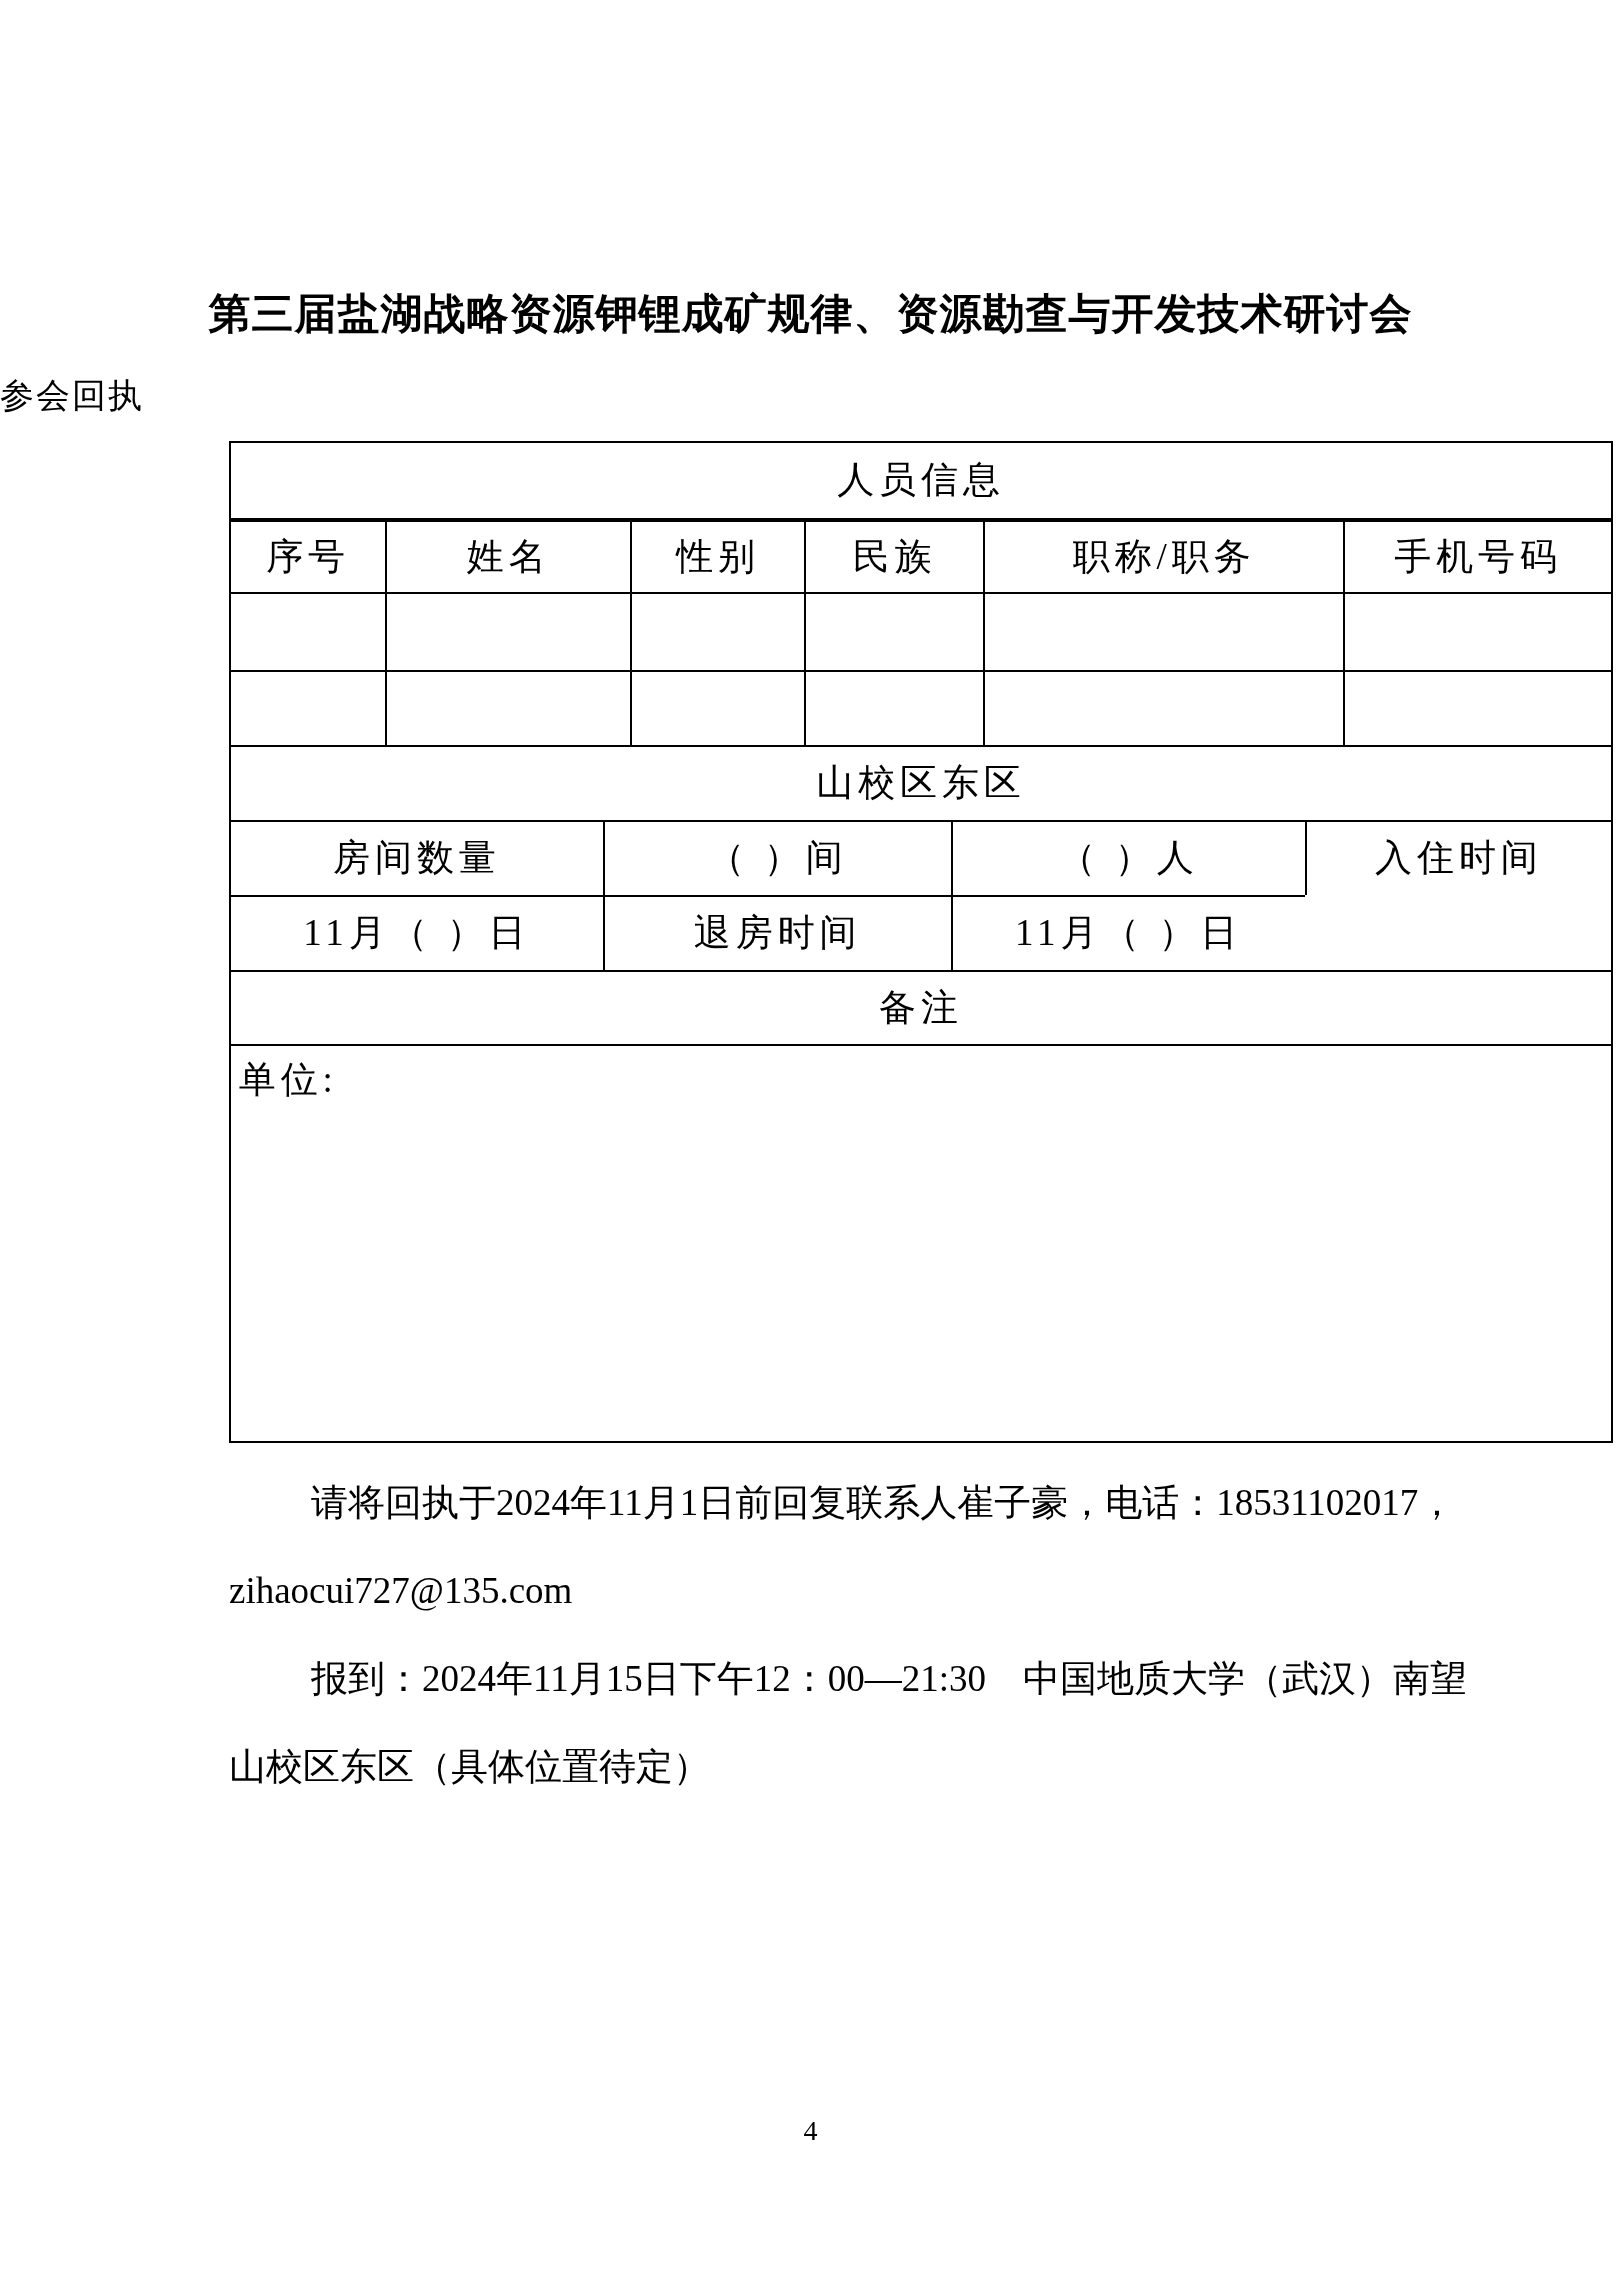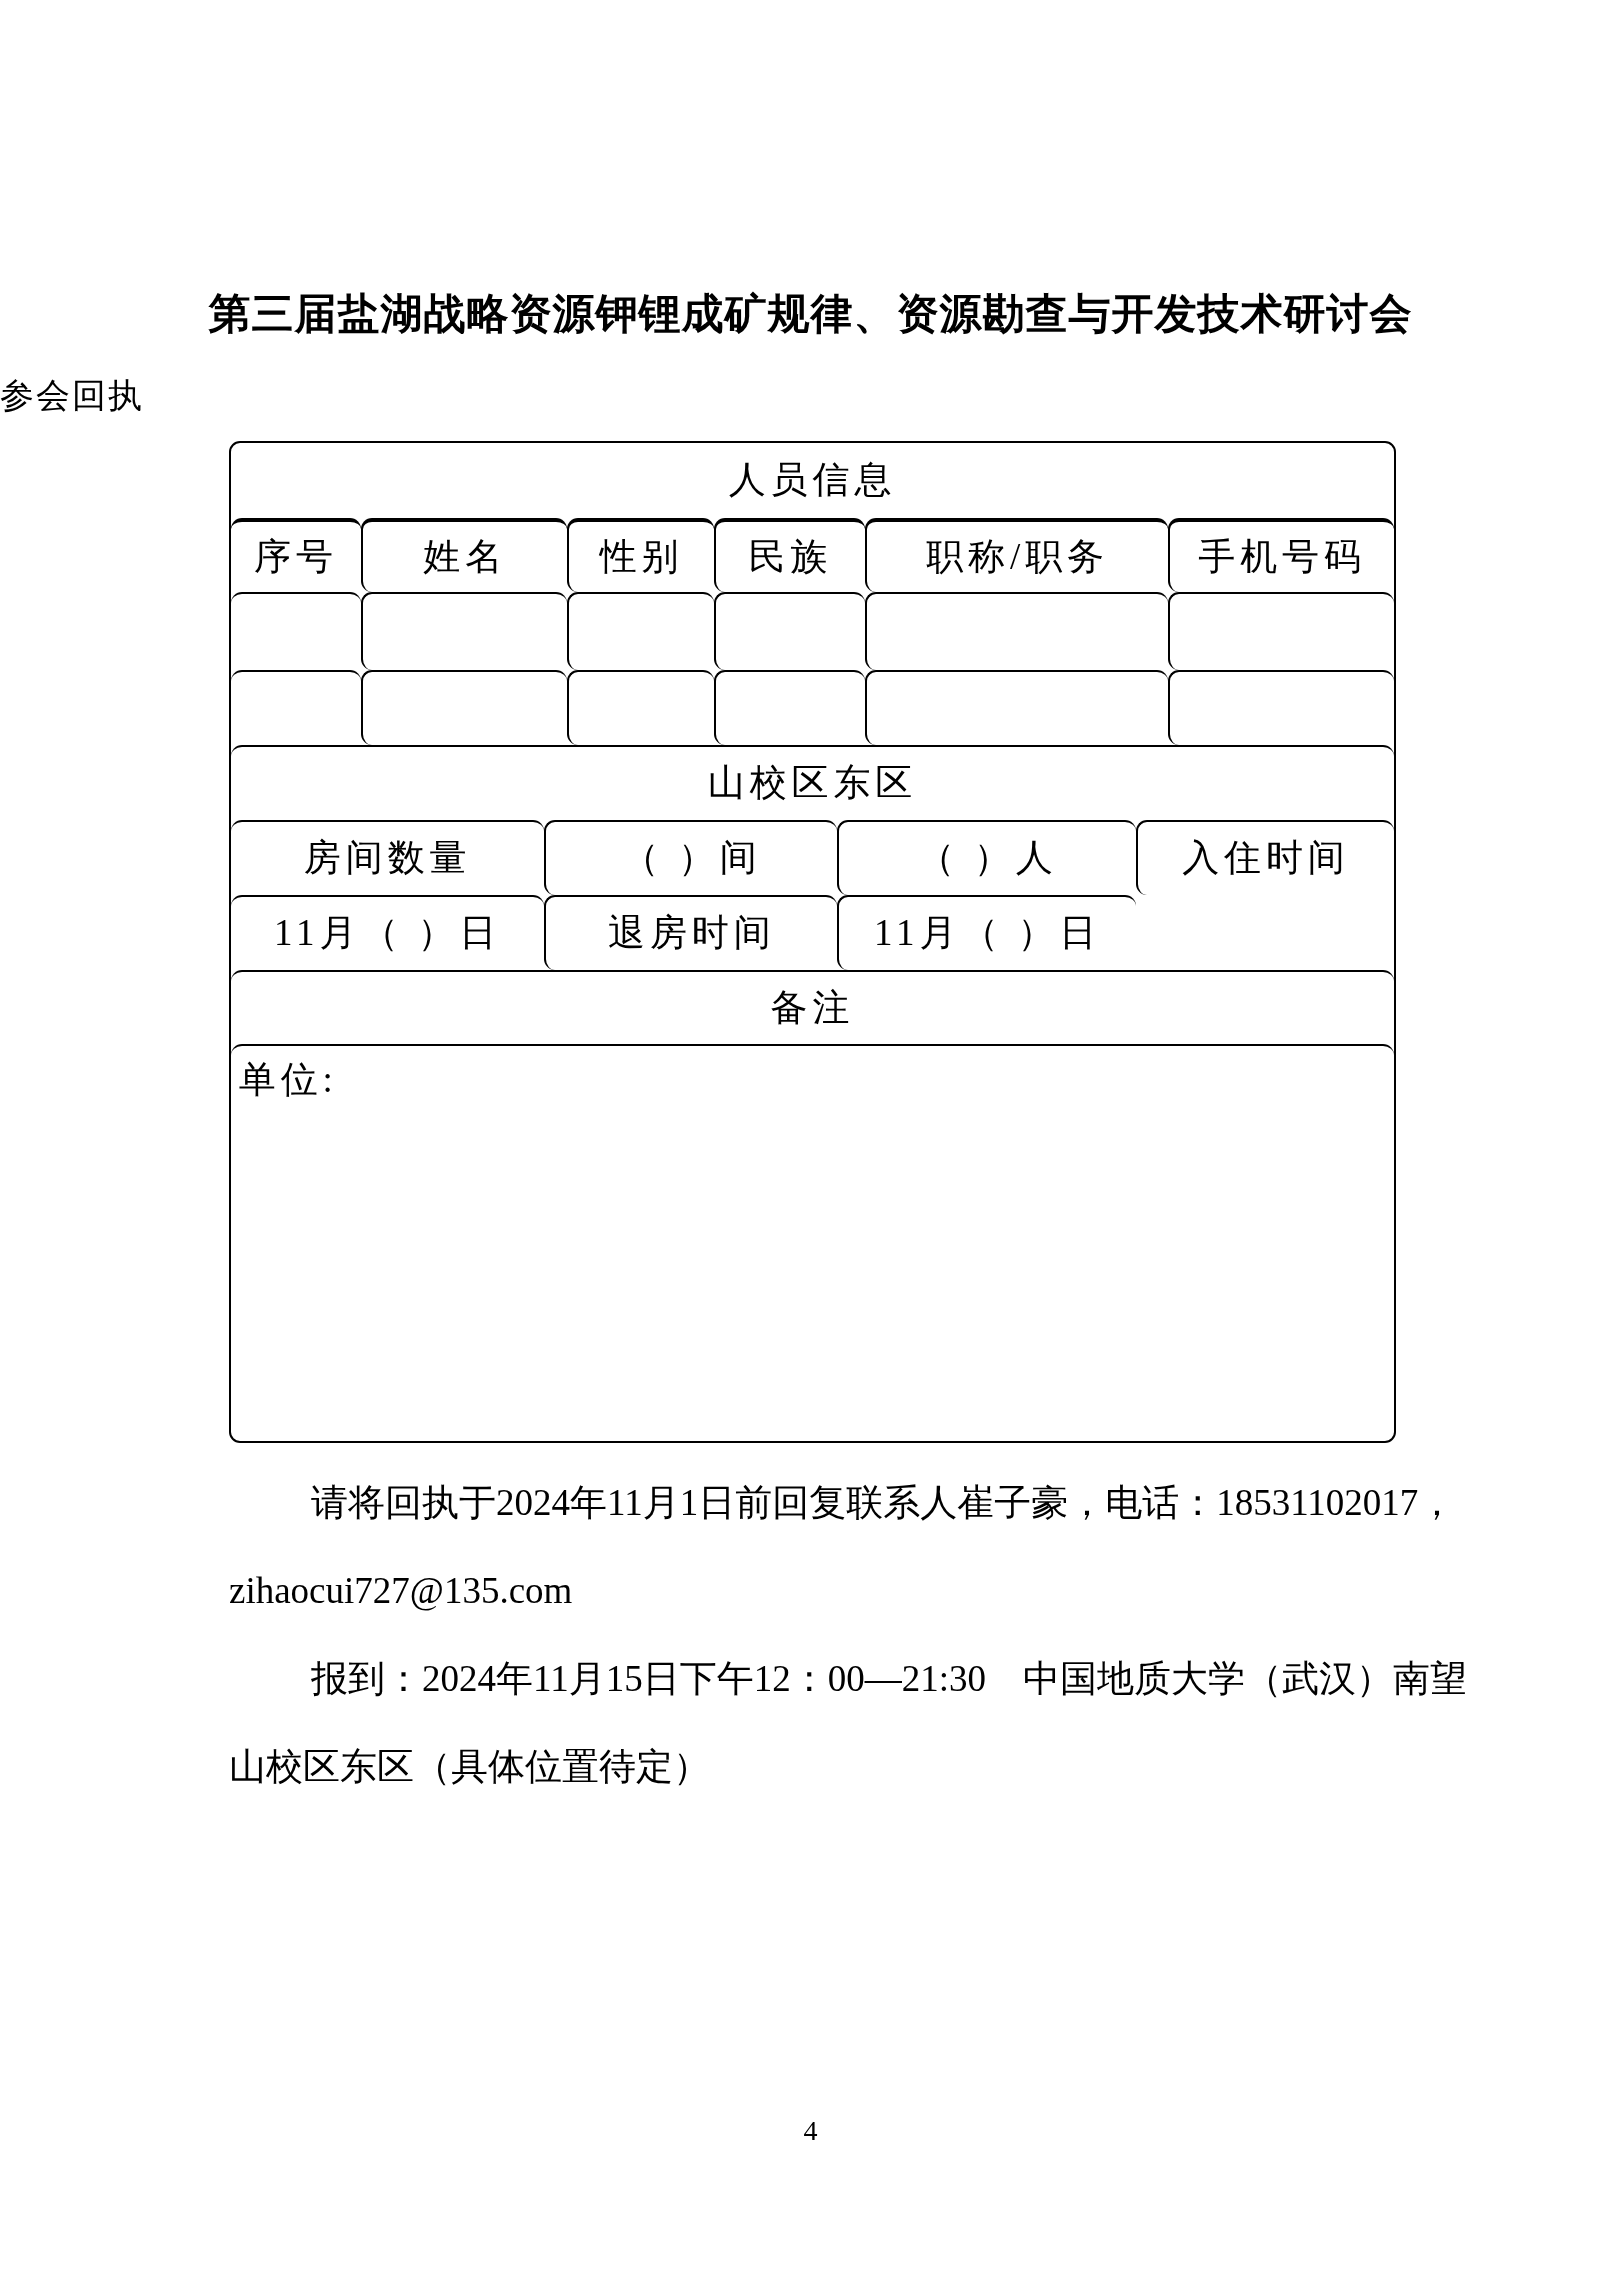--- a/index.html
+++ b/index.html
@@ -1,15 +1,15 @@
 <!DOCTYPE html>
 <html><head>
 <meta charset="utf-8">
 <style>
-  * { margin: 0; padding: 0; box-sizing: border-box; border-radius: 11px; }
+  * { margin: 0; padding: 0; box-sizing: border-box; }
   html, body { background: #ffffff; }
   .page {
     position: relative;
     width: 1621px;
     height: 2293px;
     background: #ffffff;
     color: #000000;
     font-family: "Liberation Serif", "DejaVu Serif", serif;
     overflow: hidden;
   }
@@ -26,21 +26,21 @@
     margin-top: 30px;
     text-align: left;
     font-size: 34px;
     font-weight: normal;
     line-height: 51px;
     letter-spacing: 2px;
   }
   .tbl {
     margin-top: 19.6px;
     margin-left: 229px;
-    width: 1167px;
+    width: 1384px;
     border: 2.9px solid #000000;
   }
   .section-head {
     display: flex;
     align-items: center;
     justify-content: center;
     font-size: 37px;
     letter-spacing: 4.9px;
     height: 75px;
   }

